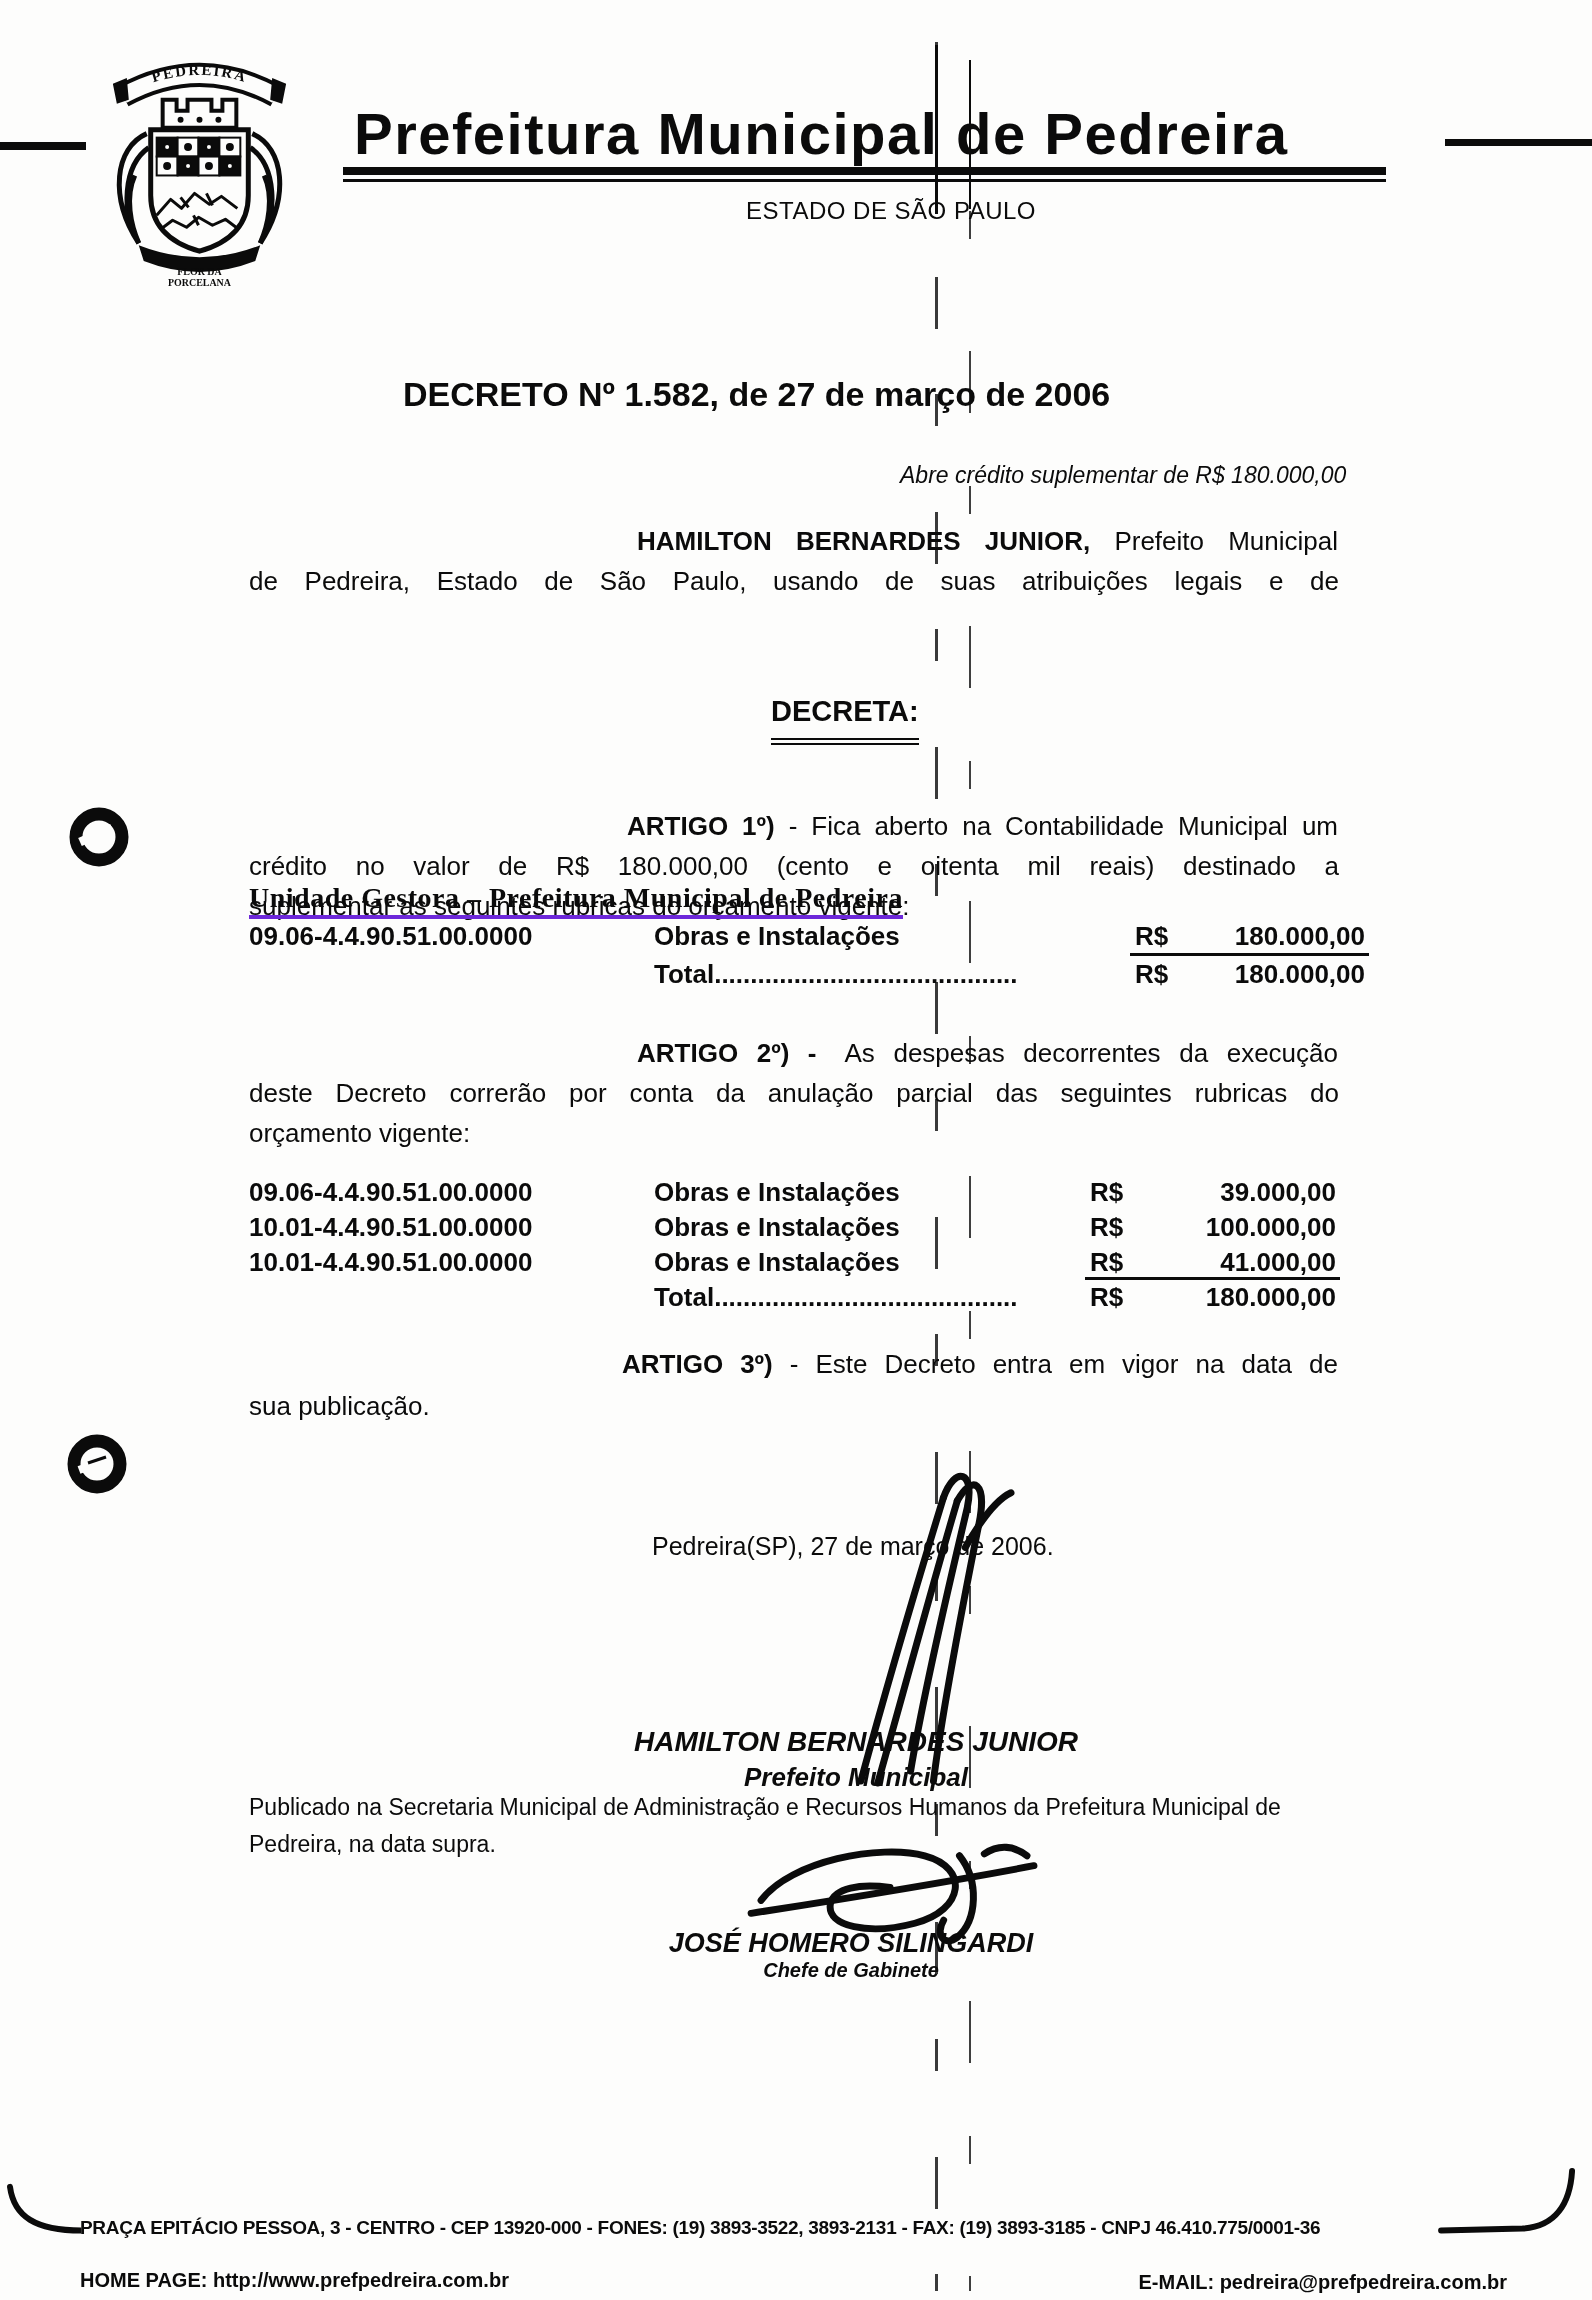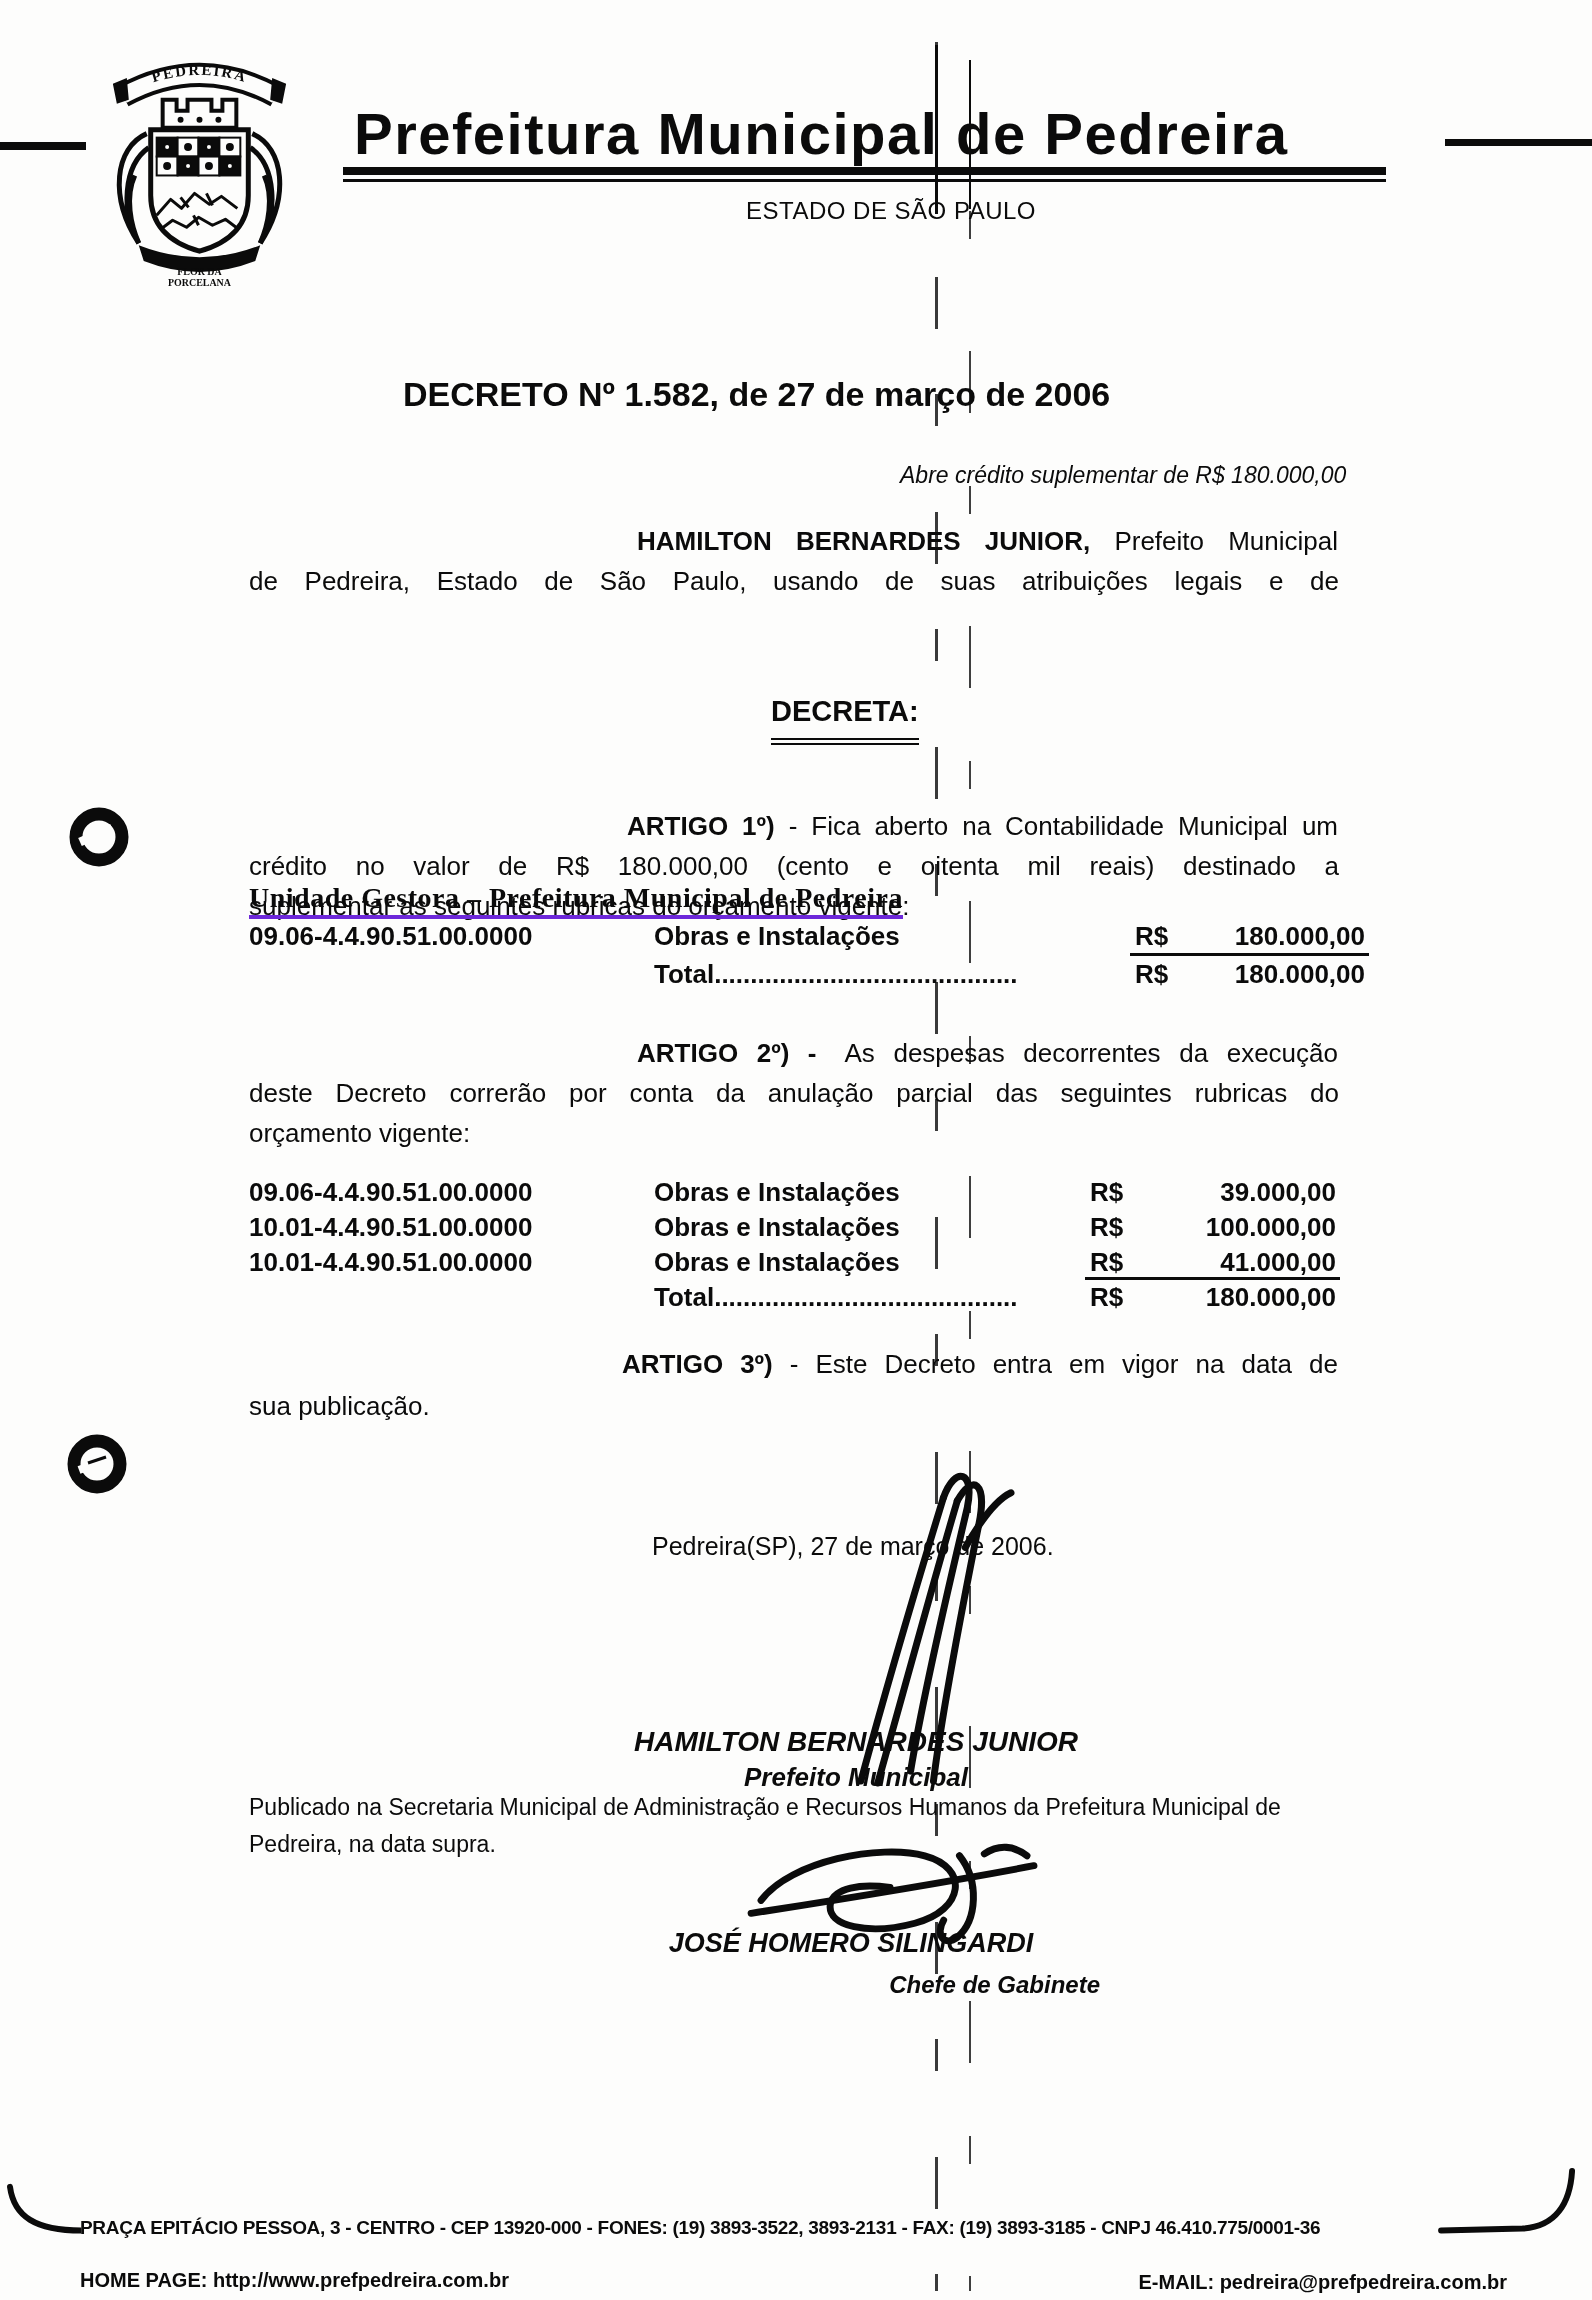--- a/index.html
+++ b/index.html
@@ -208,21 +208,21 @@
     <g fill="none" stroke="#0b0b0b" stroke-width="7" stroke-linecap="round">
       <path d="M 30 75 C 60 35, 150 18, 195 30 C 240 42, 235 85, 185 98 C 140 110, 95 102, 100 78 C 104 62, 130 58, 160 62"></path>
       <path d="M 20 88 C 110 74, 210 58, 305 40"></path>
       <path d="M 230 30 C 250 55, 248 95, 228 112 C 215 122, 205 110, 214 95"></path>
       <path d="M 255 28 C 270 18, 285 20, 298 30"></path>
     </g>
   </svg>
 
   <div class="abs signblock" style="left:602px;top:1928px;width:498px;">
     <div style="font-size:27px;">JOSÉ HOMERO SILINGARDI</div>
-    <div style="font-size:24px;margin-top:12px;text-align:right;">Chefe de Gabinete</div>
+    <div style="font-size:20px;margin-top:0;">Chefe de Gabinete</div>
   </div>
 
   <svg class="abs" style="left:0;top:2169px;" width="1592" height="131" viewBox="0 0 1600 132">
     <g fill="none" stroke="#0b0b0b" stroke-width="6" stroke-linecap="round">
       <path d="M 8 18 C 12 48, 34 62, 80 62 L 76 62"></path>
       <path d="M 1450 62 L 1532 60 C 1566 58, 1580 34, 1582 2"></path>
     </g>
   </svg>
 
   <div class="abs footer-txt" style="left:80px;top:2217px;">PRAÇA EPITÁCIO PESSOA, 3 - CENTRO - CEP 13920-000 - FONES: (19) 3893-3522, 3893-2131 - FAX: (19) 3893-3185 - CNPJ 46.410.775/0001-36</div>

